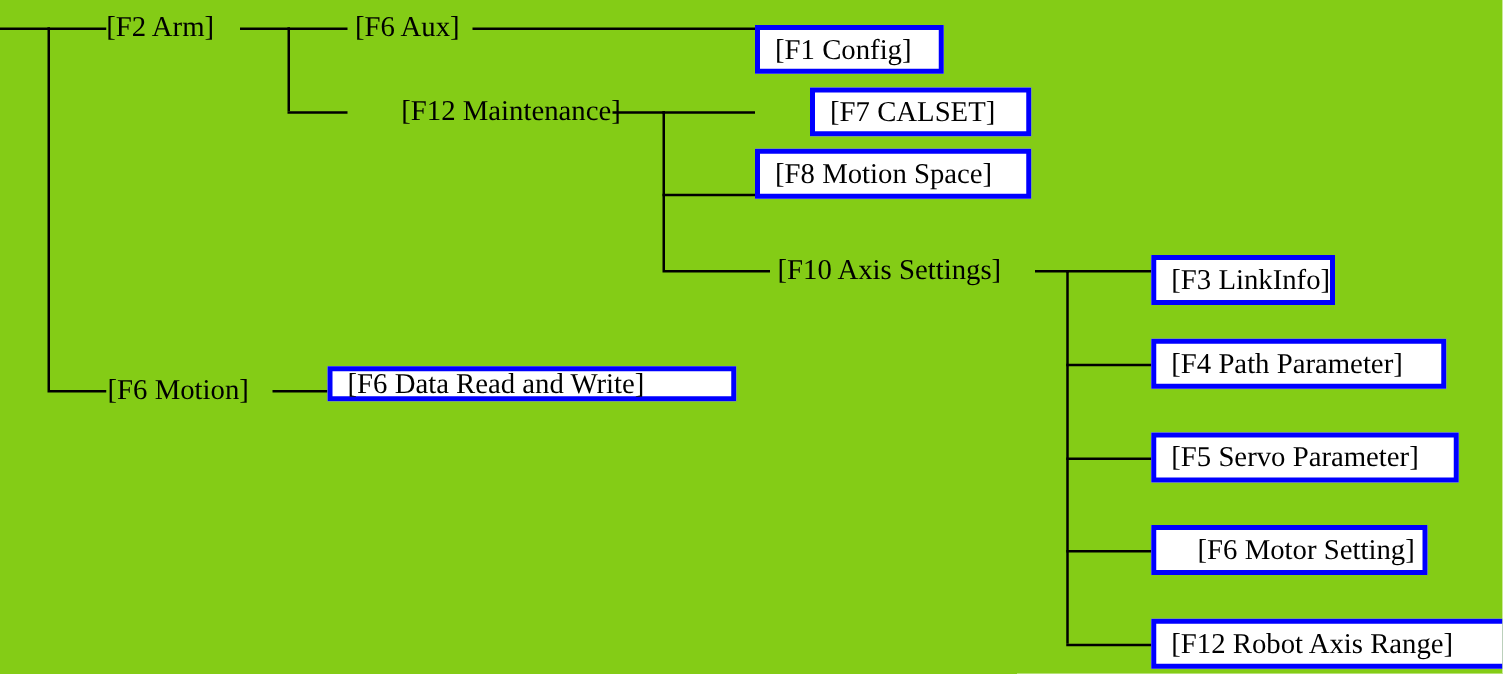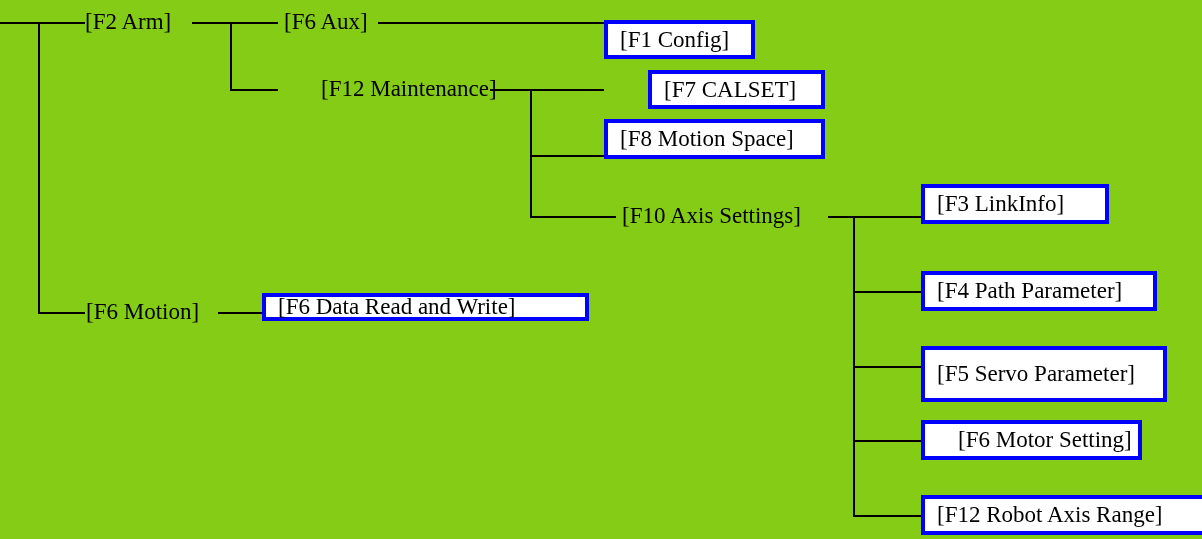--- a/index.html
+++ b/index.html
@@ -94,23 +94,23 @@
   <div class="node-text" style="left:622px; top:204px;">[F10 Axis Settings]</div>
 
   <div class="node-box" style="left:604px; top:20px; width:151px; height:39px;">[F1 Config]</div>
 
   <div class="node-box" style="left:604px; top:70px; width:177px; height:39px;margin-left:44px;">[F7 CALSET]</div>
 
   <div class="node-box" style="left:604px; top:119px; width:221px; height:40px;">[F8 Motion Space]</div>
 
   <div class="node-box" style="left:262px; top:293px; width:327px; height:28px;">[F6 Data Read and Write]</div>
 
-  <div class="node-box" style="left:921px; top:184px; width:188px; height:40px;">[F3 LinkInfo]</div>
+  <div class="node-box" style="left:921px; top:204px; width:147px; height:40px;">[F3 LinkInfo]</div>
 
   <div class="node-box" style="left:921px; top:271px; width:236px; height:40px;">[F4 Path Parameter]</div>
 
-  <div class="node-box" style="left:921px; top:346px; width:246px; height:56px;">[F5 Servo Parameter]</div>
+  <div class="node-box" style="left:921px; top:346px; width:246px; height:40px;">[F5 Servo Parameter]</div>
 
   <div class="node-box" style="left:921px; top:420px; width:221px; height:40px;padding-left:33px;">[F6 Motor Setting]</div>
 
   <div class="node-box" style="left:921px; top:495px; width:285px; height:40px;">[F12 Robot Axis Range]</div>
 
 </div>
 
 </body></html>

